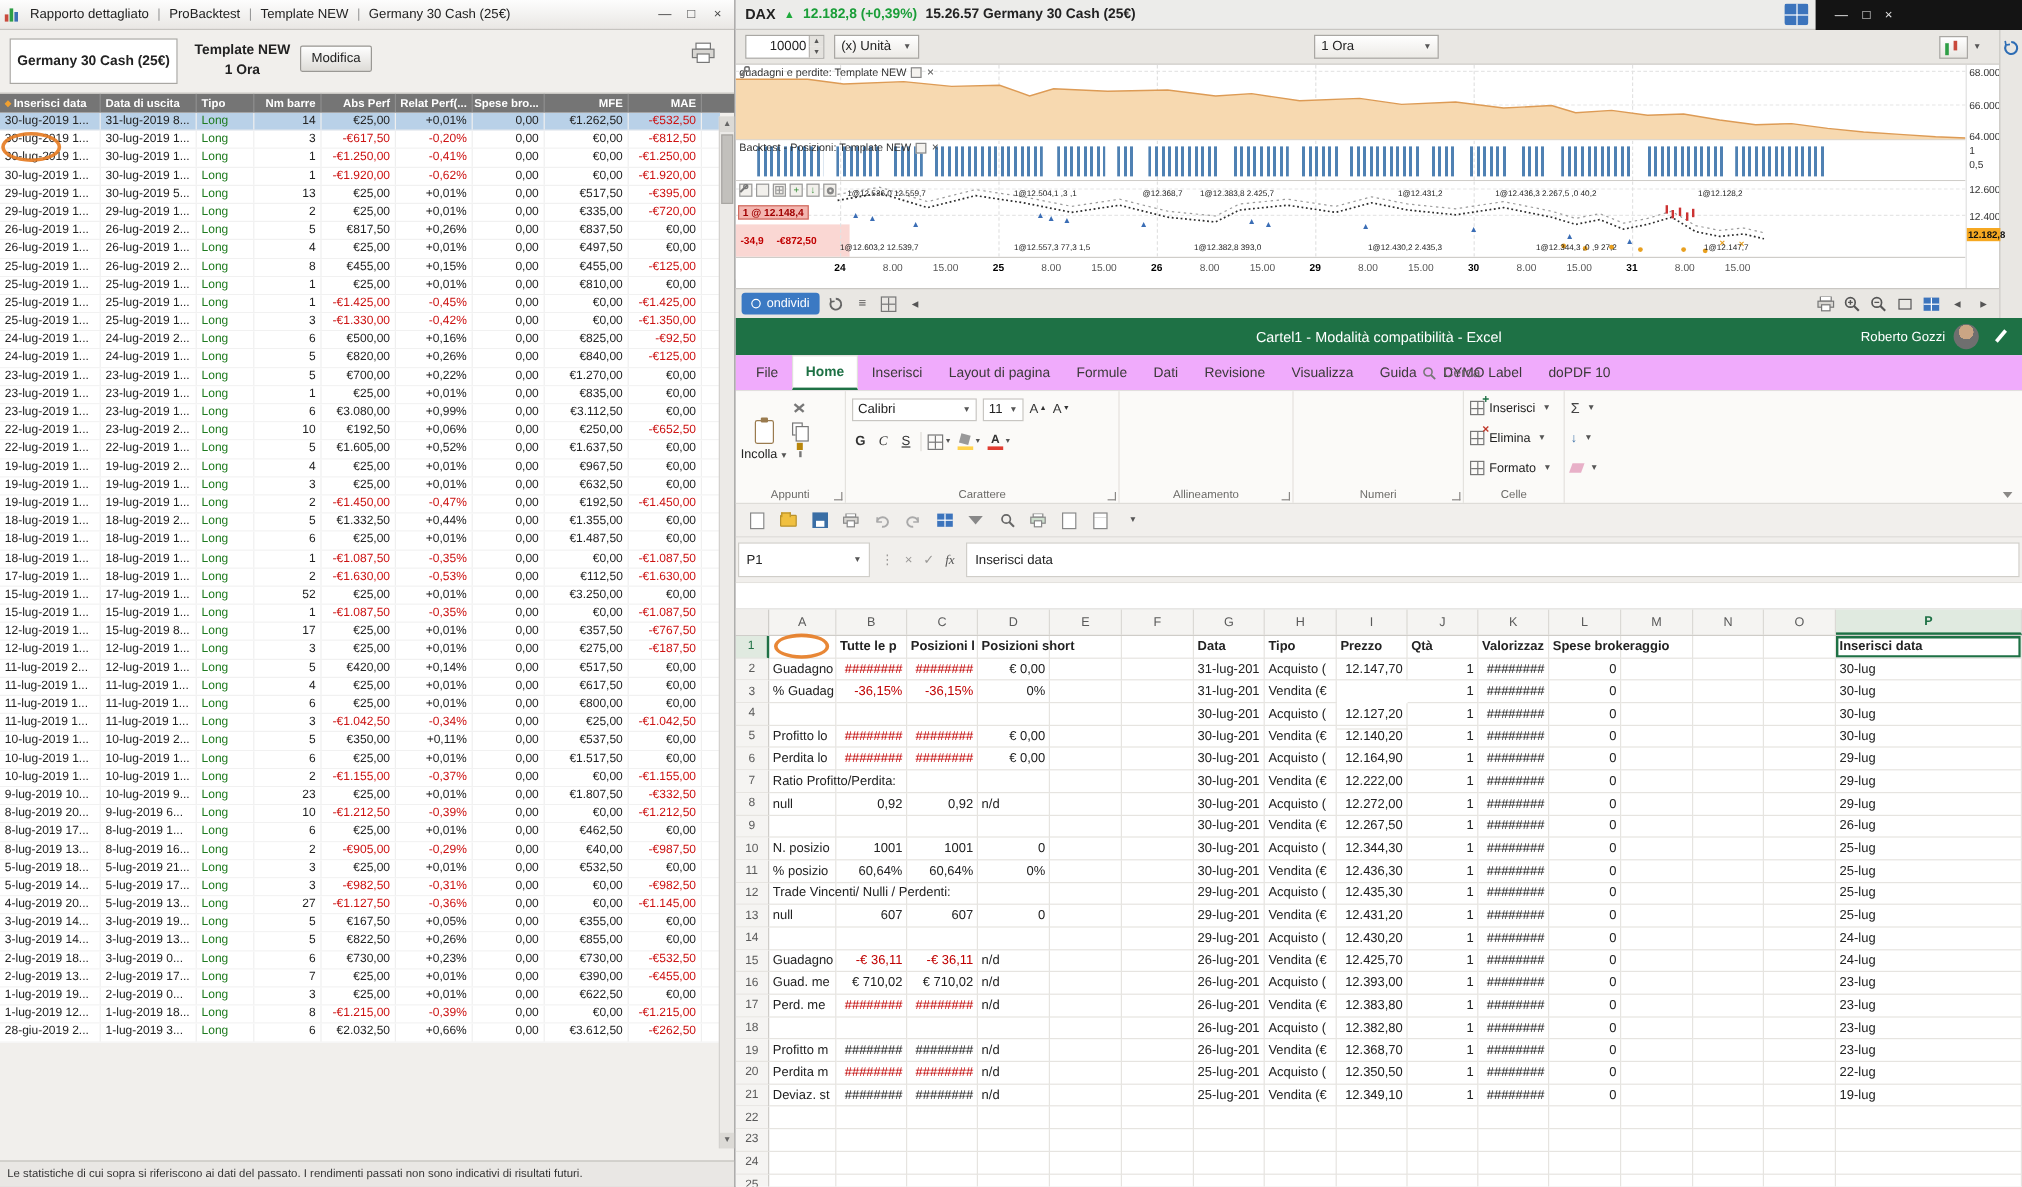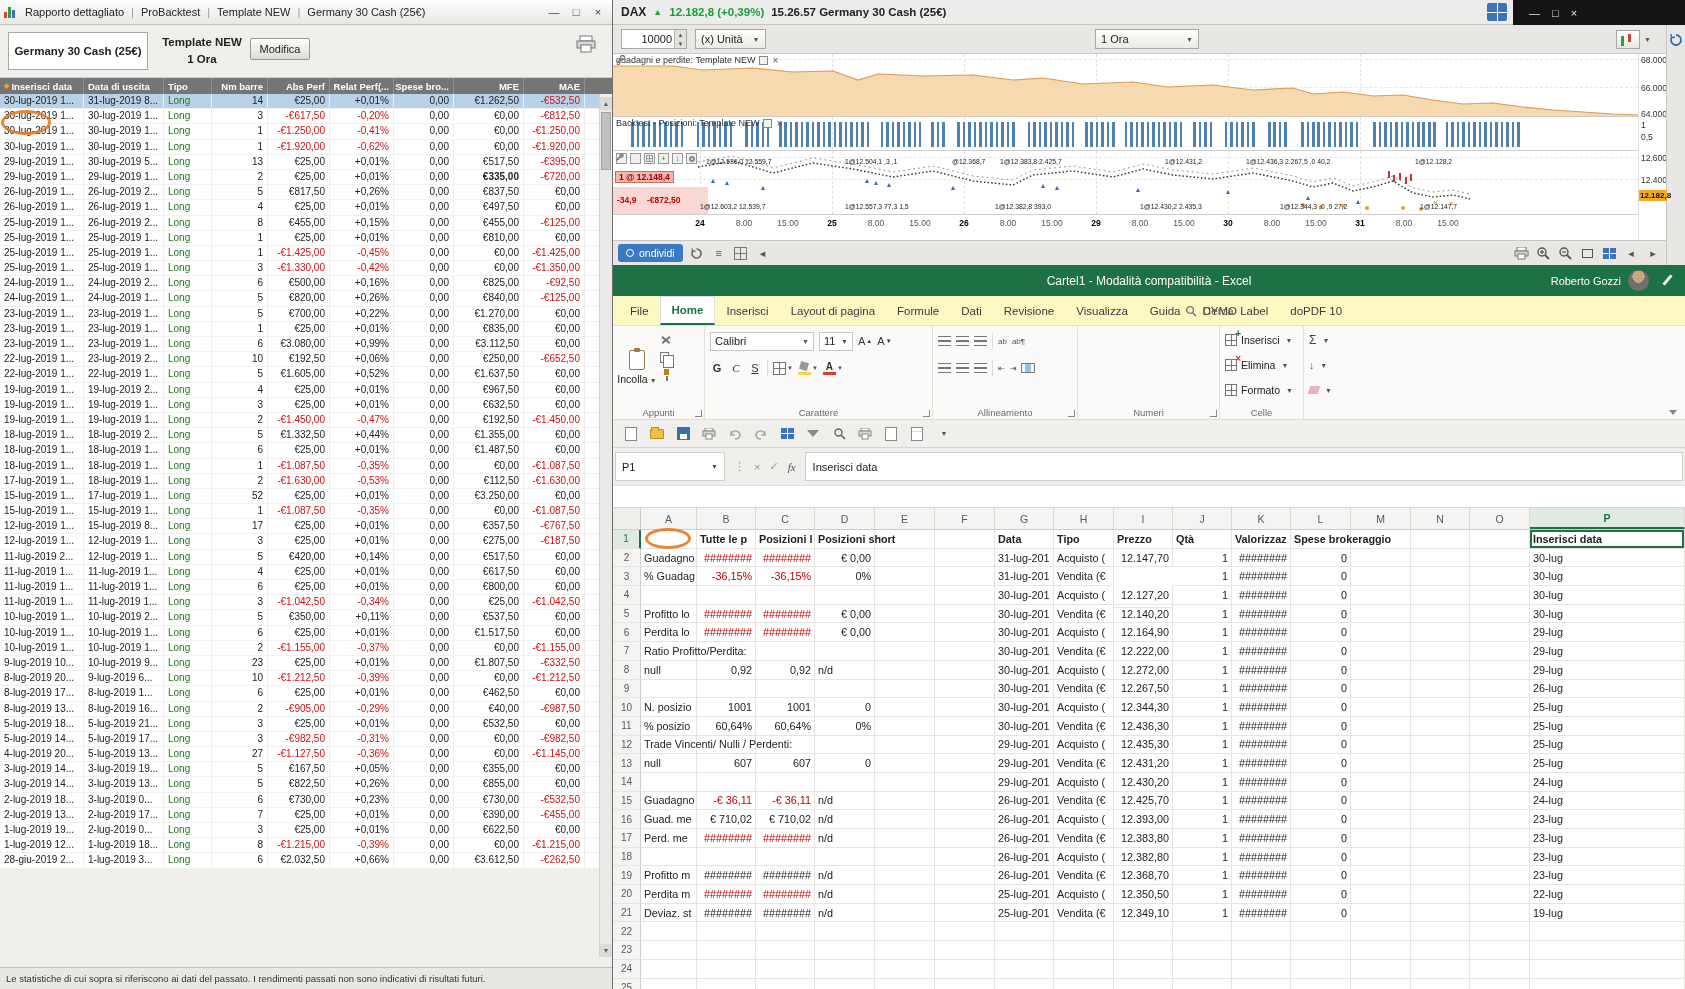--- a/index.html
+++ b/index.html
@@ -105,21 +105,21 @@
 .ic-fit{width:11px;height:9px;border:1px solid #555}
 .ic-bluegrid{width:13px;height:11px;background:#3c74bc;background-image:linear-gradient(#fff 0 0),linear-gradient(#fff 0 0);background-size:100% 1px,1px 100%;background-position:center;background-repeat:no-repeat}
 
 
 #excel{left:613px;top:265px;width:1072px;height:724px;background:#fff}
 .x-titlebar{height:31px;background:#1e7145;color:#fff;display:flex;align-items:center;justify-content:center;position:relative;font-size:12px}
 .x-user{position:absolute;right:64px;font-size:11px}
 .x-avatar{position:absolute;right:36px;top:5px;width:21px;height:21px;border-radius:50%;background:radial-gradient(circle at 50% 32%,#caa584 0 34%,#6f6f6f 35% 100%)}
 .x-pencil{position:absolute;right:12px;top:9px;width:12px;height:12px}
 .x-pencil::before{content:"";position:absolute;left:5px;top:0;width:3px;height:12px;background:#fff;transform:rotate(40deg)}
-.x-tabs{height:30px;background:#fef9c3;display:flex;align-items:center;padding-left:6px;font-size:11.5px;color:#3b3a39;position:relative;border-bottom:1px solid #e1dfdd}
+.x-tabs{height:30px;background:#f0abfc;display:flex;align-items:center;padding-left:6px;font-size:11.5px;color:#3b3a39;position:relative;border-bottom:1px solid #e1dfdd}
 .xtab{padding:0 11px;height:100%;display:flex;align-items:center}
 .xtab.active{color:#1e7145;font-weight:bold;background:#fff;border:1px solid #e1dfdd;border-bottom:2px solid #1e7145}
 .x-search{position:absolute;left:572px;display:flex;align-items:center;gap:6px;color:#605e5c}
 .x-ribbon{height:94px;background:#fbfaf8;border-bottom:1px solid #dedcd8;display:flex;position:relative}
 .grp{position:relative;border-right:1px solid #e4e2de;padding:4px 5px 14px;display:flex;gap:4px}
 .grp-label{position:absolute;bottom:1px;left:0;right:0;text-align:center;font-size:9.5px;color:#6b6a67}
 .dlg{position:absolute;right:2px;bottom:2px;width:7px;height:7px;border-right:1.5px solid #8a8886;border-bottom:1.5px solid #8a8886}
 .paste-big{display:flex;flex-direction:column;align-items:center;justify-content:center;width:38px;gap:3px;font-size:10.5px}
 .mini-col{display:flex;flex-direction:column;gap:6px;padding-top:4px}
 .colstack{display:flex;flex-direction:column;gap:5px}
@@ -320,21 +320,21 @@
         <span class="c num neg" style="width: 61px;">-€395,00</span>
       </div>
       <div class="trow">
         <span class="c" style="width: 84px;">29-lug-2019 1...</span>
         <span class="c" style="width: 80px;">29-lug-2019 1...</span>
         <span class="c long" style="width: 48px;">Long</span>
         <span class="c num" style="width: 56px;">2</span>
         <span class="c num" style="width: 62px;">€25,00</span>
         <span class="c num" style="width: 64px;">+0,01%</span>
         <span class="c num" style="width: 60px;">0,00</span>
-        <span class="c num" style="width: 70px; font-weight: bold;">€335,00</span>
+        <span class="c num" style="width: 70px;">€335,00</span>
         <span class="c num neg" style="width: 61px;">-€720,00</span>
       </div>
       <div class="trow">
         <span class="c" style="width: 84px;">26-lug-2019 1...</span>
         <span class="c" style="width: 80px;">26-lug-2019 2...</span>
         <span class="c long" style="width: 48px;">Long</span>
         <span class="c num" style="width: 56px;">5</span>
         <span class="c num" style="width: 62px;">€817,50</span>
         <span class="c num" style="width: 64px;">+0,26%</span>
         <span class="c num" style="width: 60px;">0,00</span>
@@ -1172,39 +1172,20 @@
               <span class="ic-fontc">A</span>
               <i class="car">▼</i>
             </span>
         </div>
       </div>
       <div class="grp-label">Carattere</div>
       <span class="dlg"></span>
     </div>
 
     <div class="grp" style="width:145px">
-      <div class="colstack">
-        <div class="row1">
-          <span class="ic-al"></span>
-          <span class="ic-al"></span>
-          <span class="ic-al"></span>
-          <span class="vsep"></span>
-          <span class="wrap-ic">ab</span>
-          <span class="wrap-ic">ab¶</span>
-        </div>
-        <div class="row2">
-          <span class="ic-al"></span>
-          <span class="ic-al"></span>
-          <span class="ic-al"></span>
-          <span class="vsep"></span>
-          <span class="wrap-ic">⇤</span>
-          <span class="wrap-ic">⇥</span>
-          <span class="ic-merge"></span>
-        </div>
-      </div>
       <div class="grp-label">Allineamento</div>
       <span class="dlg"></span>
     </div>
 
     <div class="grp" style="width:142px">
       <div class="grp-label">Numeri</div>
       <span class="dlg"></span>
     </div>
 
 

